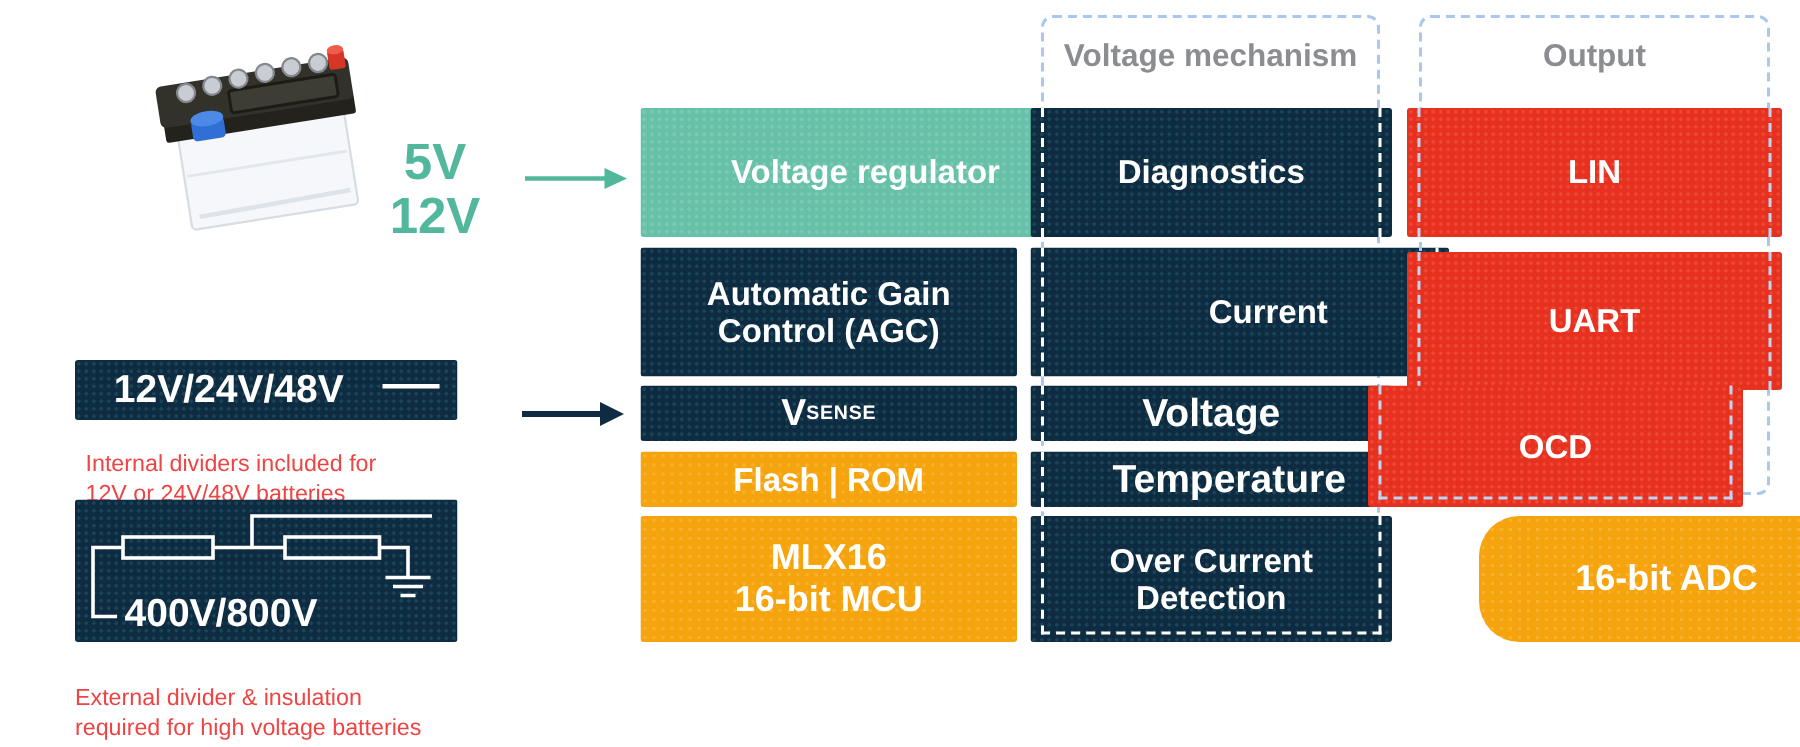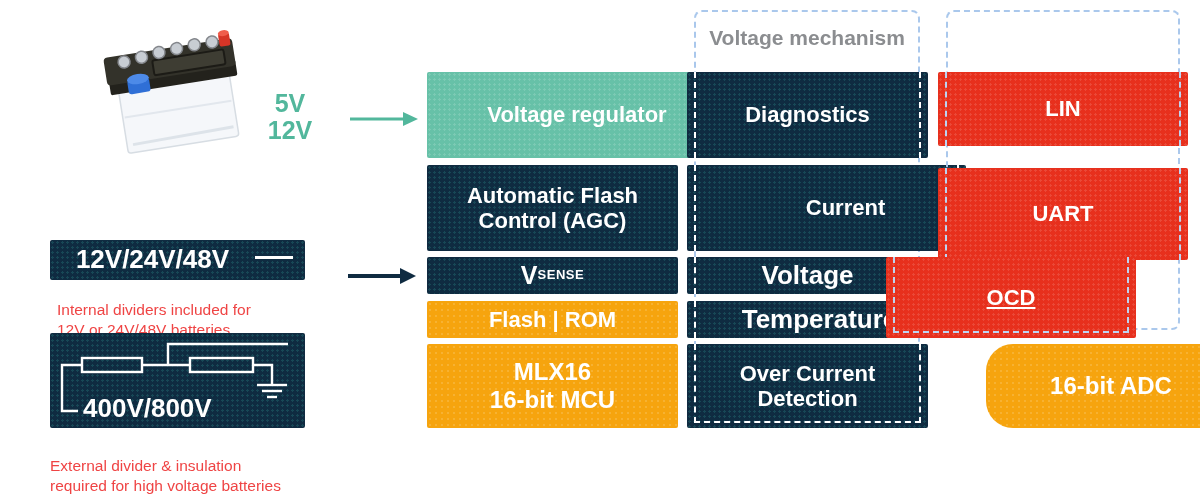--- a/index.html
+++ b/index.html
@@ -35,21 +35,21 @@
   
   .rails{position:absolute;left:7px;right:7px;top:0;bottom:0;pointer-events:none;
        border-left:2px dashed #ffffff;border-right:2px dashed #ffffff;}
   .rails.blue{border-color:#bdd4f2;}
   .rails.closed{bottom:5px;border-bottom:2px dashed #ffffff;}
   .rails.blue.closed{border-bottom-color:#bdd4f2;}
 
   .two-line span{display:block;}
 
   
-  .supply{color:#52b79c;font-weight:700;font-size:25px;line-height:1.07;text-align:center;}
+  .supply{color:#52b79c;font-weight:700;font-size:34px;line-height:1.07;text-align:center;}
   .caption{color:#ef4444;font-size:15.5px;line-height:1.3;font-weight:400;margin-top:16px;}
   .navy-plate{position:absolute;background-color:#0f2b41;
        background-image:radial-gradient(rgba(52,170,160,0.22) 1px,transparent 1.3px);
        background-size:5px 5px;border-radius:2px;}
   .plate-label{color:#ffffff;font-weight:700;font-size:26px;}
   .sub{font-size:13px;vertical-align:-4px;letter-spacing:.5px;}
 </style>
 </head>
 <body>
 
@@ -126,21 +126,21 @@
     <span>External divider &amp; insulation</span><br>
     <span>required for high voltage batteries</span>
   </div>
 
   <div class="box pat-teal fs22" style="left:427px;top:72px;width:300px;height:86px;">
     <span>Voltage regulator</span>
   </div>
 
   <div class="box pat-navy fs22 two-line" style="left:427px;top:165px;width:251px;height:86px;">
     <div>
-      <span>Automatic Flash</span>
+      <span>Automatic Gain</span>
       <span>Control (AGC)</span>
     </div>
   </div>
 
   <div class="box pat-navy" style="left:427px;top:257px;width:251px;height:37px;">
     <span style="font-size:25px;">V</span>
       <span class="sub">SENSE</span>
   </div>
 
   <div class="box pat-orange fs22" style="left:427px;top:301px;width:251px;height:37px;">
@@ -175,30 +175,31 @@
   </div>
   <div class="box pat-navy fs22 two-line" style="left:687px;top:344px;width:241px;height:84px;">
     <div class="rails closed"></div>
     <div>
       <span>Over Current</span>
       <span>Detection</span>
     </div>
   </div>
 
   <div class="col-outline" style="left:946px;top:10px;width:230px;height:316px;"></div>
-
-  <div class="box pat-red fs22" style="left:938px;top:72px;width:250px;height:74px;">
+  <div class="col-header" style="left:946px;top:14px;width:234px;height:48px;">Output</div>
+
+  <div class="box pat-red fs22" style="left:938px;top:72px;width:250px;height:86px;">
     <div class="rails blue"></div>
     <span>LIN</span>
   </div>
   <div class="box pat-red fs22" style="left:938px;top:168px;width:250px;height:92px;">
     <div class="rails blue"></div>
     <span>UART</span>
   </div>
-  <div class="box pat-red fs22" style="left:886px;top:257px;width:250px;height:81px;text-decoration:underline;">
+  <div class="box pat-red fs22" style="left:912px;top:257px;width:250px;height:81px;">
     <div class="rails blue closed"></div>
     <span>OCD</span>
   </div>
   <div class="box pat-orange fs24" style="left:986px;top:344px;width:250px;height:84px;border-radius:27px;">
     <span>16-bit ADC</span>
   </div>
 
 </div>
 
 </body></html>

